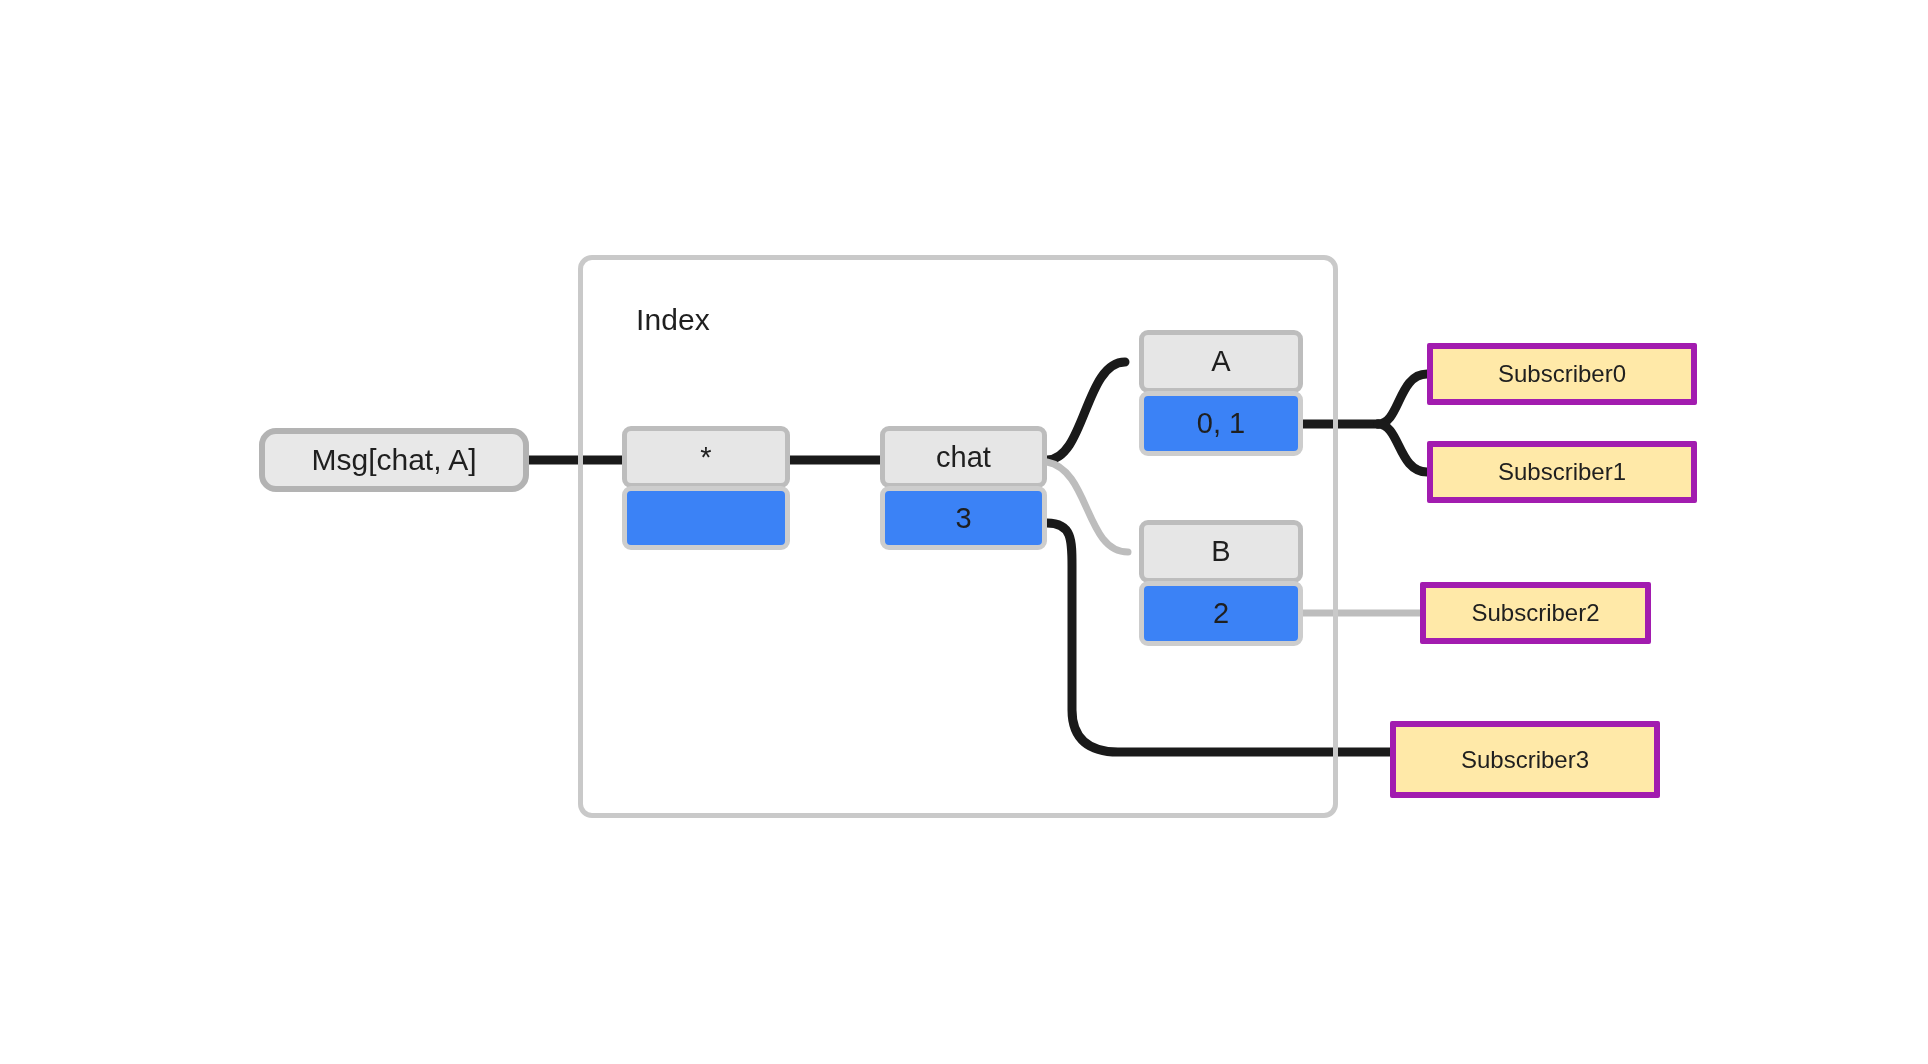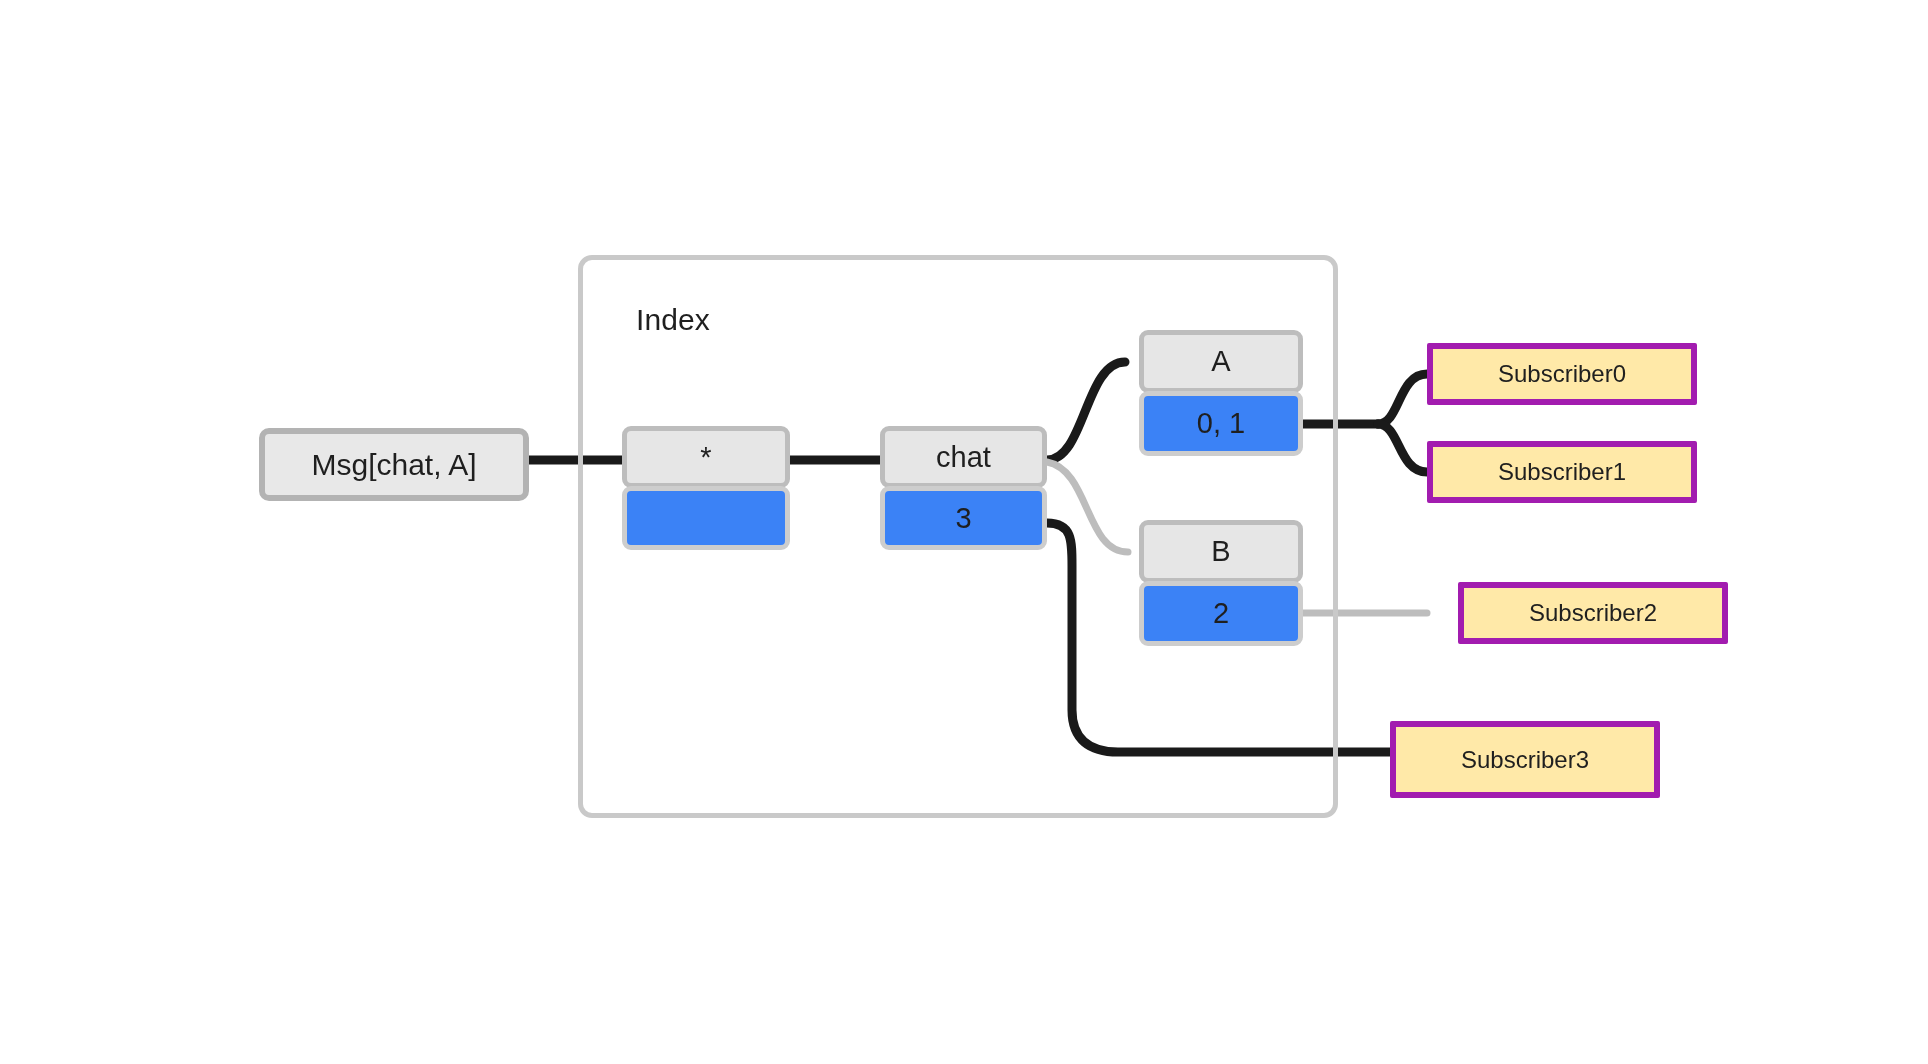--- a/index.html
+++ b/index.html
@@ -135,21 +135,21 @@
       <path d="M 1378 424 C 1400 424 1398 374 1427 374" stroke="#1a1a1a" stroke-width="9"></path>
       <path d="M 1378 424 C 1400 424 1398 472 1427 472" stroke="#1a1a1a" stroke-width="9"></path>
 
       <path d="M 1302 613 L 1427 613" stroke="#bdbdbd" stroke-width="7"></path>
     </g>
   </svg>
 
   <div class="group-box" style="left:578px; top:255px; width:760px; height:563px;"></div>
   <div class="group-label" style="left:616px; top:303px;">Index</div>
 
-  <div class="msg-node" style="left:259px; top:428px; width:270px; height:73px;">Msg[chat, A]</div>
+  <div class="msg-node" style="left:259px; top:428px; width:270px; height:64px;border-radius:17px;">Msg[chat, A]</div>
 
   <div class="tnode" style="left:622px; top:426px; width:168px; height:124px;">
     <div class="thead" style="height:62px;">*</div>
     <div class="tbody" style="top:60px; height:64px;"></div>
   </div>
 
   <div class="tnode" style="left:880px; top:426px; width:167px; height:124px;">
     <div class="thead" style="height:62px;">chat</div>
     <div class="tbody" style="top:60px; height:64px;">3</div>
   </div>
@@ -161,17 +161,17 @@
 
   <div class="tnode" style="left:1139px; top:520px; width:164px; height:126px;">
     <div class="thead" style="height:63px;">B</div>
     <div class="tbody" style="top:61px; height:65px;">2</div>
   </div>
 
   <div class="sub-node" style="left:1427px; top:343px; width:270px; height:62px;">Subscriber0</div>
 
   <div class="sub-node" style="left:1427px; top:441px; width:270px; height:62px;">Subscriber1</div>
 
-  <div class="sub-node" style="left:1458px; top:582px; width:270px; height:62px;">Subscriber2</div>
+  <div class="sub-node" style="left:1420px; top:582px; width:231px; height:62px;">Subscriber2</div>
 
   <div class="sub-node" style="left:1390px; top:721px; width:270px; height:77px;">Subscriber3</div>
 
 </div>
 
 </body></html>

